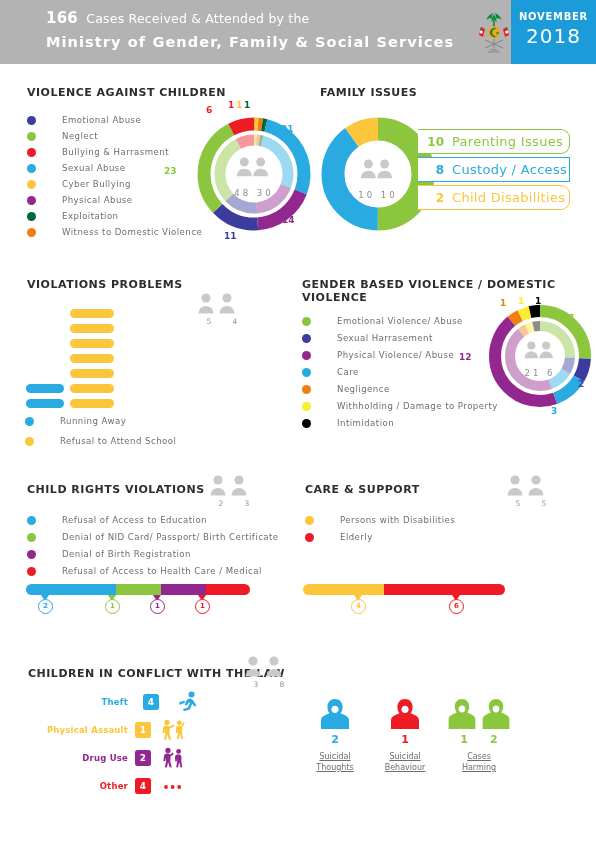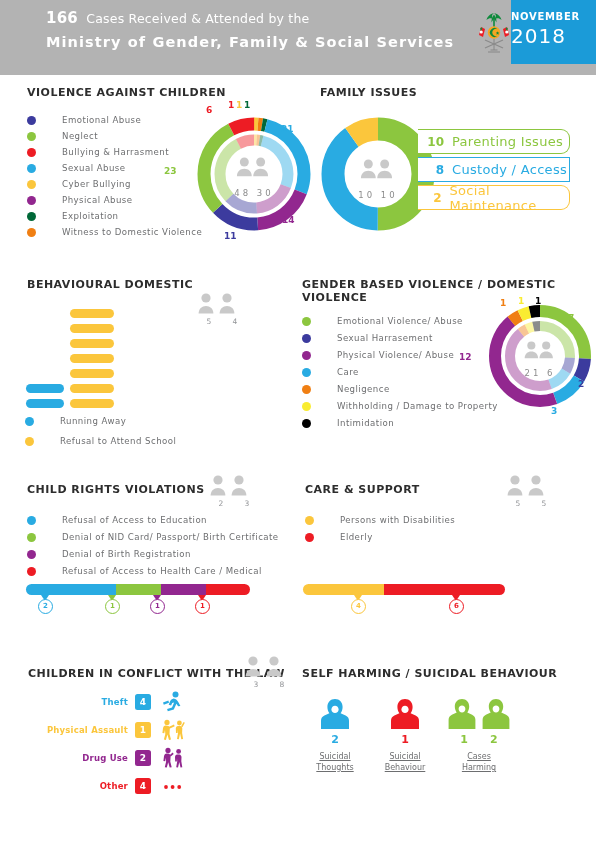--- a/index.html
+++ b/index.html
@@ -5,26 +5,26 @@
   * { box-sizing: border-box; margin: 0; padding: 0; }
   html, body {
     width: 596px; height: 842px;
     background: #ffffff;
     font-family: "DejaVu Sans", sans-serif;
     overflow: hidden;
   }
   .page { position: relative; width: 596px; height: 842px; background:#fff; }
 
   
-  .header { position:absolute; left:0; top:0; width:596px; height:75px; background:#b3b3b3;text-decoration:underline; }
+  .header { position:absolute; left:0; top:0; width:596px; height:64px; background:#b3b3b3;text-decoration:underline; }
   .hdr-text { position:absolute; left:46px; top:8px; color:#ffffff; }
   .hdr-line1 { font-size:12.5px; letter-spacing:.2px; white-space:nowrap; line-height:20px; }
   .hdr-line1 b { font-size:15px; font-weight:bold; }
   .hdr-line2 { font-size:14.5px; font-weight:bold; letter-spacing:1.1px; white-space:nowrap; line-height:22px; margin-top:2px; }
-  .hdr-date { position:absolute; right:0; top:0; width:85px; height:64px; background:#1b9bd8; color:#fff; text-align:left; }
+  .hdr-date { position:absolute; right:0; top:0; width:85px; height:64px; background:#1b9bd8; color:#fff; text-align:center; }
   .hdr-month { font-size:10px; font-weight:bold; letter-spacing:.7px; margin-top:11px; }
   .hdr-year { font-size:20px; letter-spacing:1px; margin-top:2px; }
   .emblem { position:absolute; left:473px; top:11px; width:42px; height:44px; }
 
   
   .sect-title { font-size:11px; font-weight:bold; color:#2d2d2d; letter-spacing:.5px; }
   .legend { list-style:none; }
   .legend li { display:flex; align-items:center; margin-bottom:2px; line-height:14px; }
   .dot { width:9px; height:9px; border-radius:50%; flex:0 0 9px; margin-right:6px; }
   .leg-lbl { font-size:8.6px; color:#6d6e70; letter-spacing:.45px; white-space:nowrap;margin-left:20px; }
@@ -210,24 +210,24 @@
   <div class="fi-box" style="left:418px;top:129px;border:1.6px solid #8cc63f;border-radius:0 9px 9px 0;border-left:none;">
     <div class="fi-num" style="color:#8cc63f">10</div>
     <div class="fi-lbl" style="color:#8cc63f">Parenting Issues</div>
   </div>
   <div class="fi-box" style="left:418px;top:157px;border:1.6px solid #29abe2;border-radius:0;border-left:none;">
     <div class="fi-num" style="color:#29abe2">8</div>
     <div class="fi-lbl" style="color:#29abe2">Custody / Access</div>
   </div>
   <div class="fi-box" style="left:418px;top:185px;border:1.6px solid #fbc63c;border-radius:0 9px 9px 0;border-left:none;">
     <div class="fi-num" style="color:#fbc63c">2</div>
-    <div class="fi-lbl" style="color:#fbc63c">Social Maintenance</div>
-  </div>
-
-  <div style="position:absolute;left:27px;top:278px;" class="sect-title">BEHAVIOURAL DOMESTIC</div>
+    <div class="fi-lbl" style="color:#fbc63c">Child Disabilities</div>
+  </div>
+
+  <div style="position:absolute;left:27px;top:278px;" class="sect-title">VIOLATIONS PROBLEMS</div>
 
   <div style="position:absolute;left:196px;top:292px;">
     <svg viewBox="0 0 44 24" width="44" height="24">
       <g fill="#c9c9c9">
         <circle cx="10" cy="6" r="4.6"></circle>
           <path d="M2.6 21.5 c0-4.8 3.3-7.6 7.4-7.6 s7.4 2.8 7.4 7.6 Z"></path>
         <circle cx="31" cy="6" r="4.6"></circle>
           <path d="M23.6 21.5 c0-4.8 3.3-7.6 7.4-7.6 s7.4 2.8 7.4 7.6 Z"></path>
       </g>
     </svg>
@@ -430,21 +430,21 @@
         <circle cx="31" cy="6" r="4.6"></circle>
           <path d="M23.6 21.5 c0-4.8 3.3-7.6 7.4-7.6 s7.4 2.8 7.4 7.6 Z"></path>
       </g>
     </svg>
     <div style="display:flex;gap:12px;margin-left:6px;margin-top:1px;">
       <div class="ppl-lbl" style="width:14px">3</div>
       <div class="ppl-lbl" style="width:14px">8</div>
     </div>
   </div>
 
-  <div class="cf-row" style="left:42px;top:691px;">
+  <div class="cf-row" style="left:42px;top:691px;gap:8px;">
     <div class="cf-lbl" style="color:#29abe2">Theft</div>
     <div class="cf-chip" style="background:#29abe2">4</div>
     <span class="cf-ico">
       <svg viewBox="0 0 24 22" width="24" height="22" fill="#29abe2">
         <circle cx="14.5" cy="3.6" r="3"></circle>
         <path d="M12.6 7.4 c-1.6 .3-3 1.6-3.6 3.1 l-1.3 3.2 l2.4 .9 l1.1-2.7 l1.9 -.5 l-2.1 5.1 l-4.9 1.4 l.7 2.4 l6-1.7 l2.6-5.9 l1.7 2.6 l2.3-.2 l-2-3.9 c-1-2-2.4-3.6-4.8-3.8 Z"></path>
         <path d="M7.4 9.6 L2 11.6 l.8 2.2 l5.2-2 Z"></path>
       </svg>
     </span>
   </div>
@@ -483,21 +483,20 @@
     <div class="cf-chip" style="background:#ed1c24">4</div>
     <span class="cf-ico">
       <svg viewBox="0 0 24 22" width="24" height="22" fill="#ed1c24">
         <circle cx="5" cy="12" r="1.9"></circle>
           <circle cx="11.6" cy="12" r="1.9"></circle>
           <circle cx="18.2" cy="12" r="1.9"></circle>
       </svg>
     </span>
   </div>
 
-  <div style="position:absolute;left:302px;top:667px;" class="sect-title">SELF HARMING / SUICIDAL BEHAVIOUR</div>
 
   <div class="sh-item" style="left:306px;top:697px;width:58px;">
     <span>
       <svg viewBox="0 0 34 34" width="34" height="34" fill="#29abe2" style="margin:0 auto;">
         <path d="M17 2 c-4.6 0-7.6 3.4-7.6 8 0 2.6 .8 4.7 2 6.2 l-5 2.4 c-2.2 1-3.4 2.8-3.4 5.2 l0 8.2 l28 0 l0-8.2 c0-2.4-1.2-4.2-3.4-5.2 l-5-2.4 c1.2-1.5 2-3.6 2-6.2 0-4.6-3-8-7.6-8 Z"></path>
         <path d="M17 16 c2 0 3.6-1.6 3.6-3.6 0-2-1.6-3.6-3.6-3.6 -2 0-3.6 1.6-3.6 3.6 0 2 1.6 3.6 3.6 3.6 Z" fill="#fff"></path>
         <path d="M8.4 24 c3-2.2 14.2-2.2 17.2 0 l0 5 l-17.2 0 Z" fill="#fff" opacity="0"></path>
       </svg>
     </span>
     <div class="sh-num" style="color:#29abe2">2</div>

